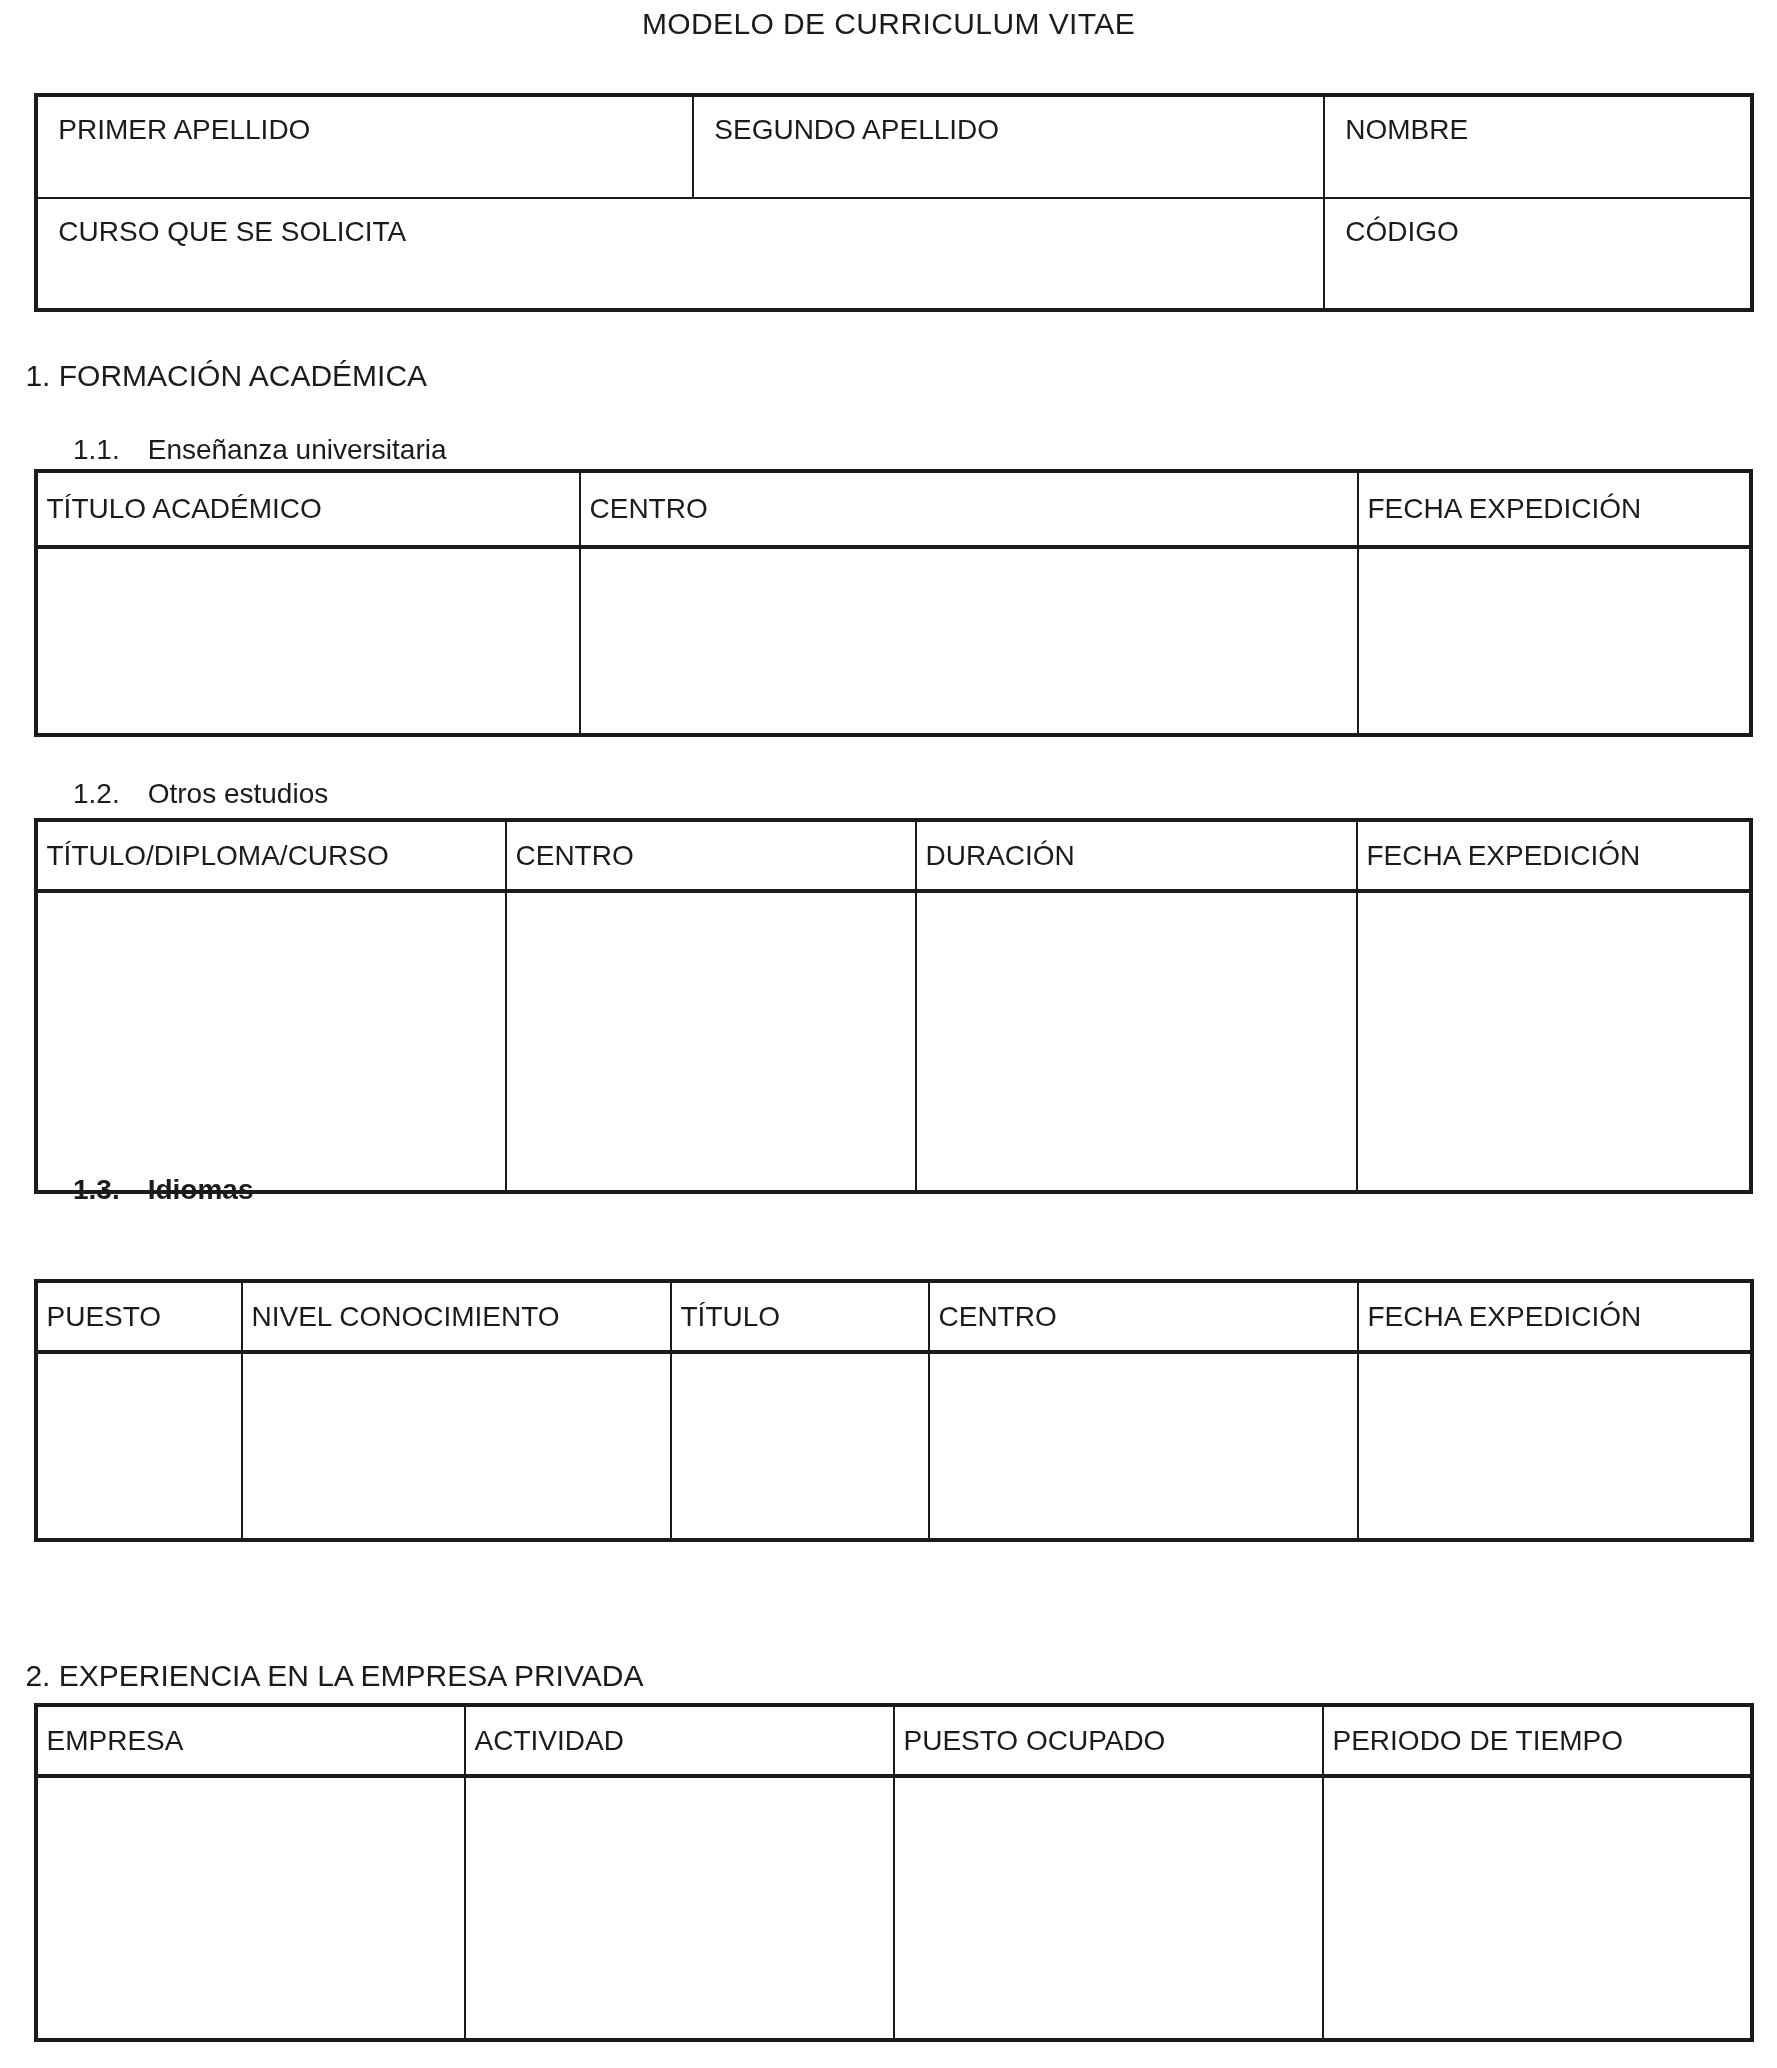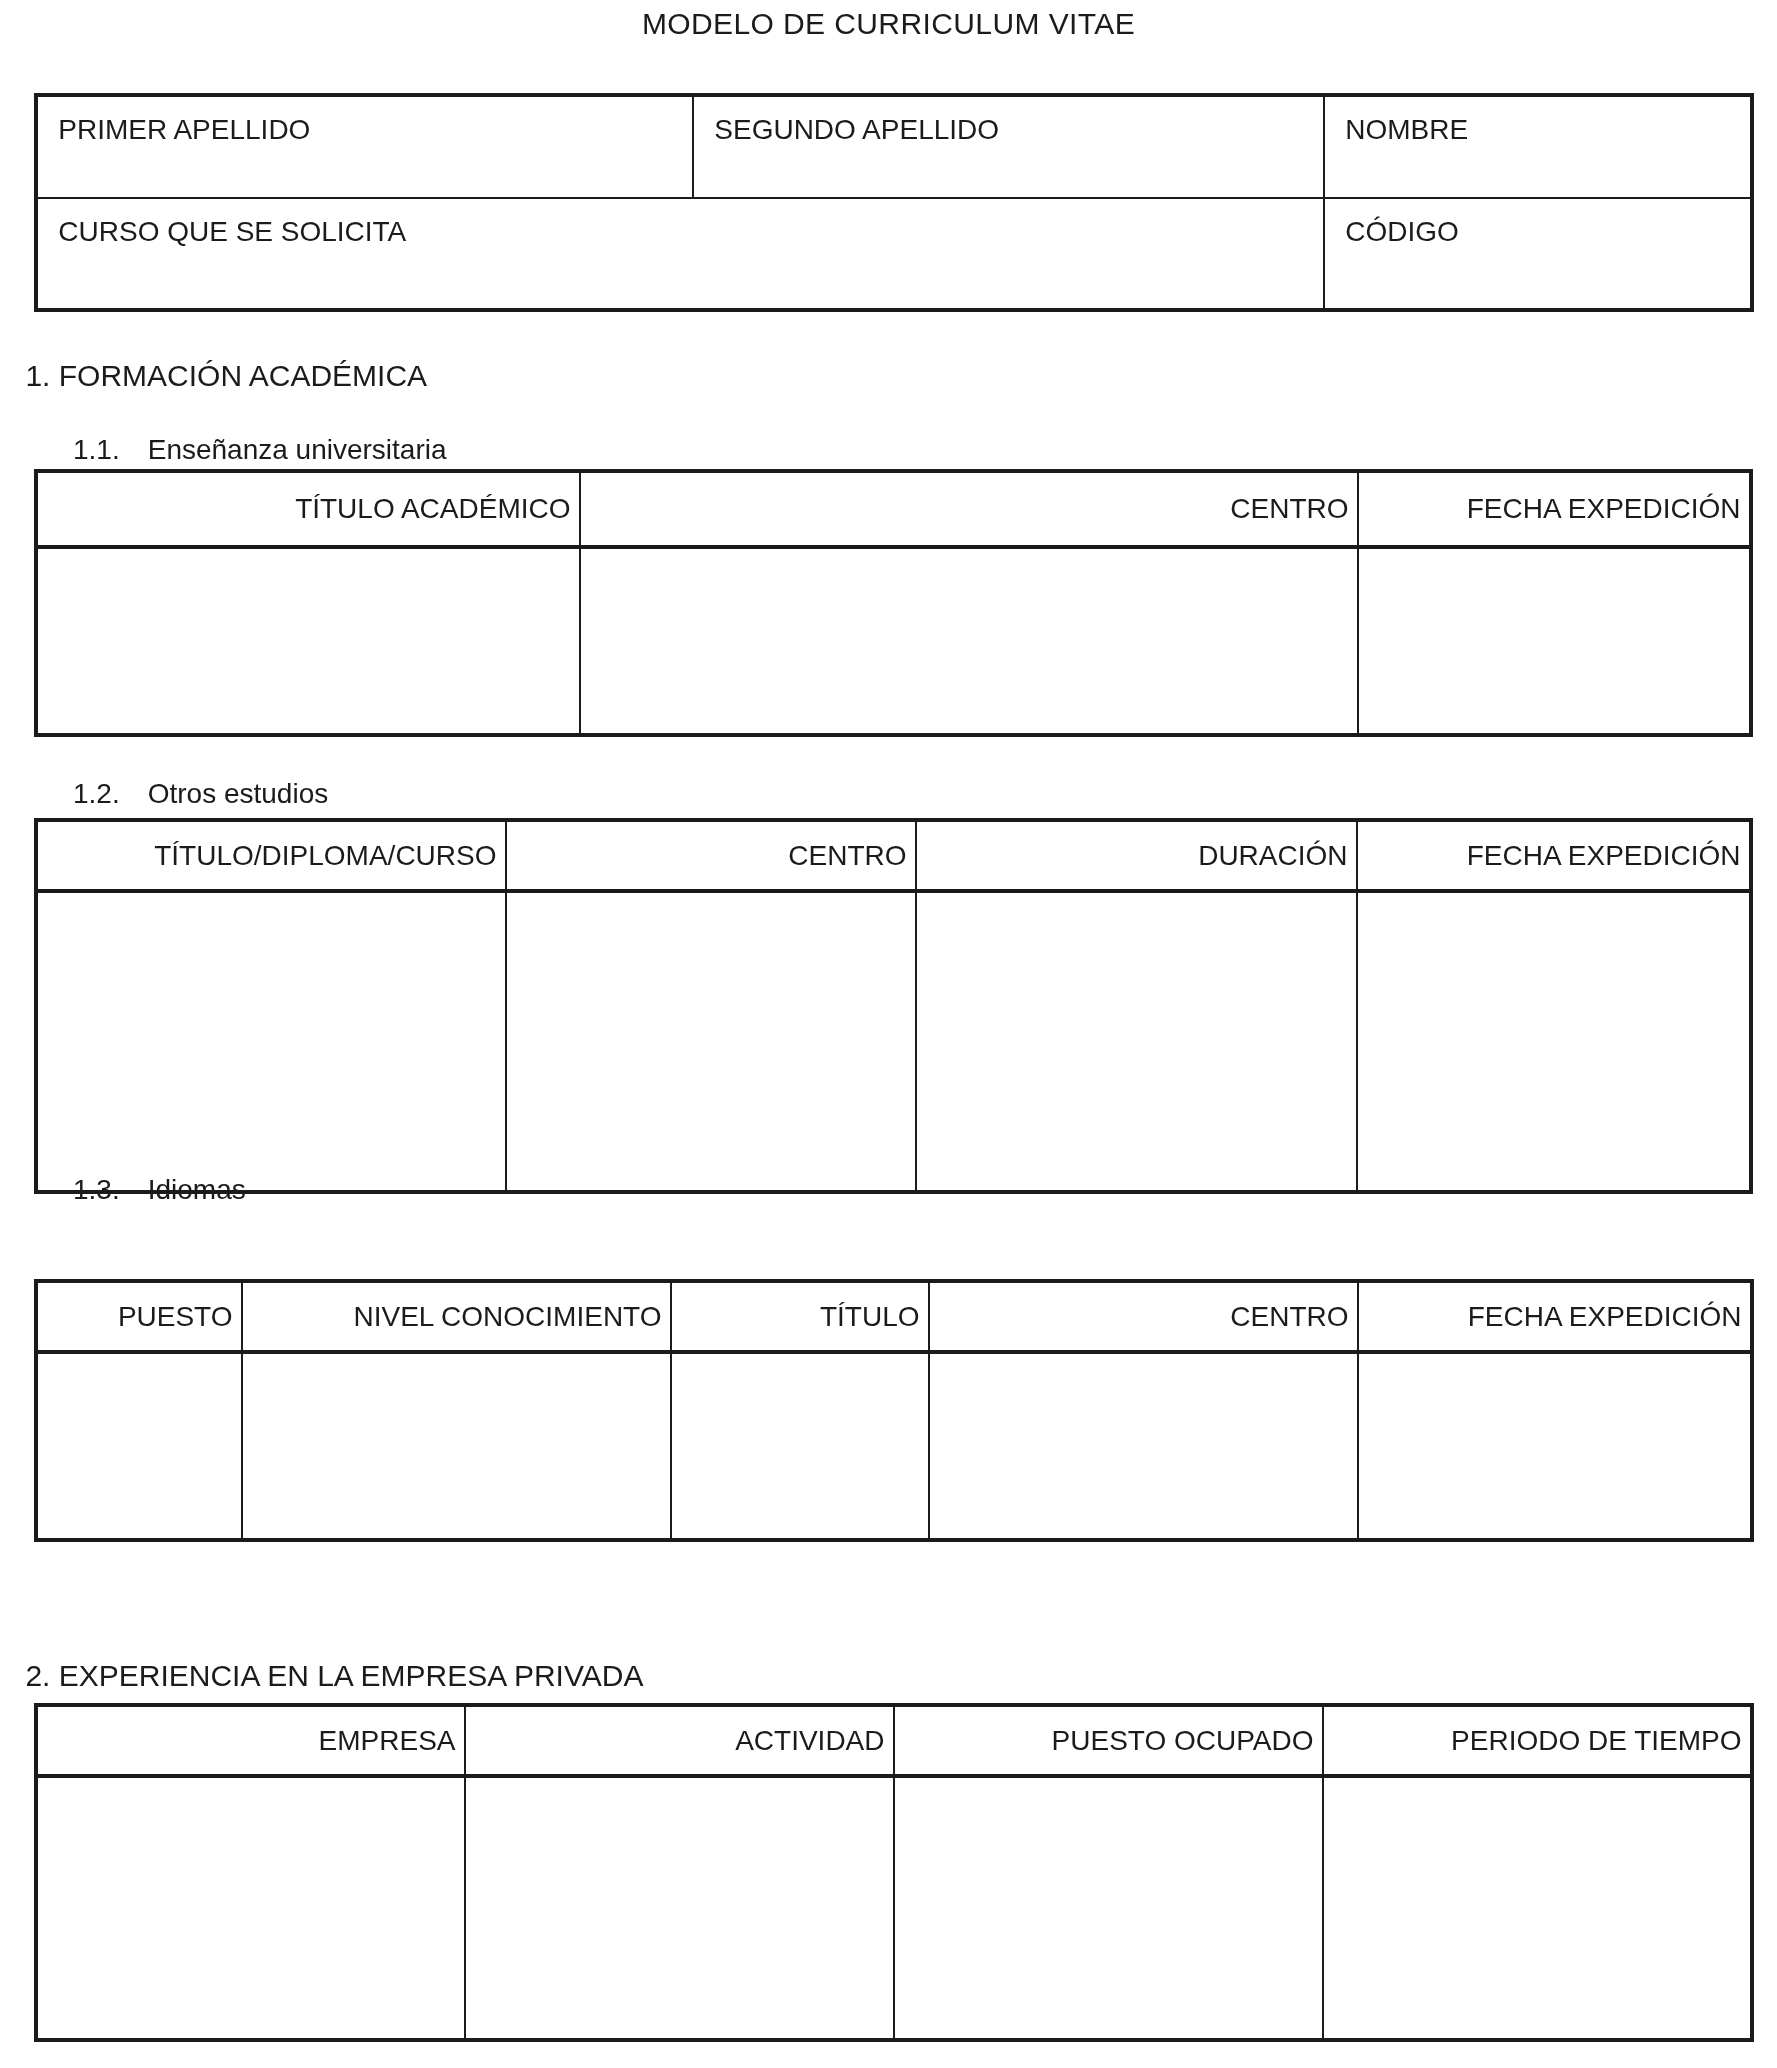--- a/index.html
+++ b/index.html
@@ -52,21 +52,21 @@
     border:4.2px solid var(--ink);
   }
   table.form-table th,
   table.form-table td{
     border:2.5px solid var(--ink);
     font-weight:normal;
     overflow:hidden;
   }
   table.form-table th{
     font-size:28px;
-    text-align:right;
+    text-align:left;
     vertical-align:middle;
     padding:0 8.5px;
     border-bottom-width:4.2px;
     border-top-width:4.2px;
   }
   table.form-table td.label-cell{
     font-size:28px;
     text-align:left;
     vertical-align:top;
     padding:17px 8.5px 0 20.3px;
@@ -152,21 +152,21 @@
     <tbody>
       <tr style="height:301px">
         <td class="blank"></td>
         <td class="blank"></td>
         <td class="blank"></td>
         <td class="blank"></td>
       </tr>
     </tbody>
   </table>
 
-  <div class="sub-heading" style="left:73px; top:1174px;">
+  <div class="sub-heading" style="left:73px; top:1174px;font-weight:bold;">
     <span class="num">1.3.</span><span>Idiomas</span>
   </div>
 
   <table class="form-table" style="left:34px; top:1279px; width:1715px;">
     <colgroup>
       <col style="width:206px">
         <col style="width:429px">
         <col style="width:258px">
         <col style="width:429px">
         <col style="width:394px">

